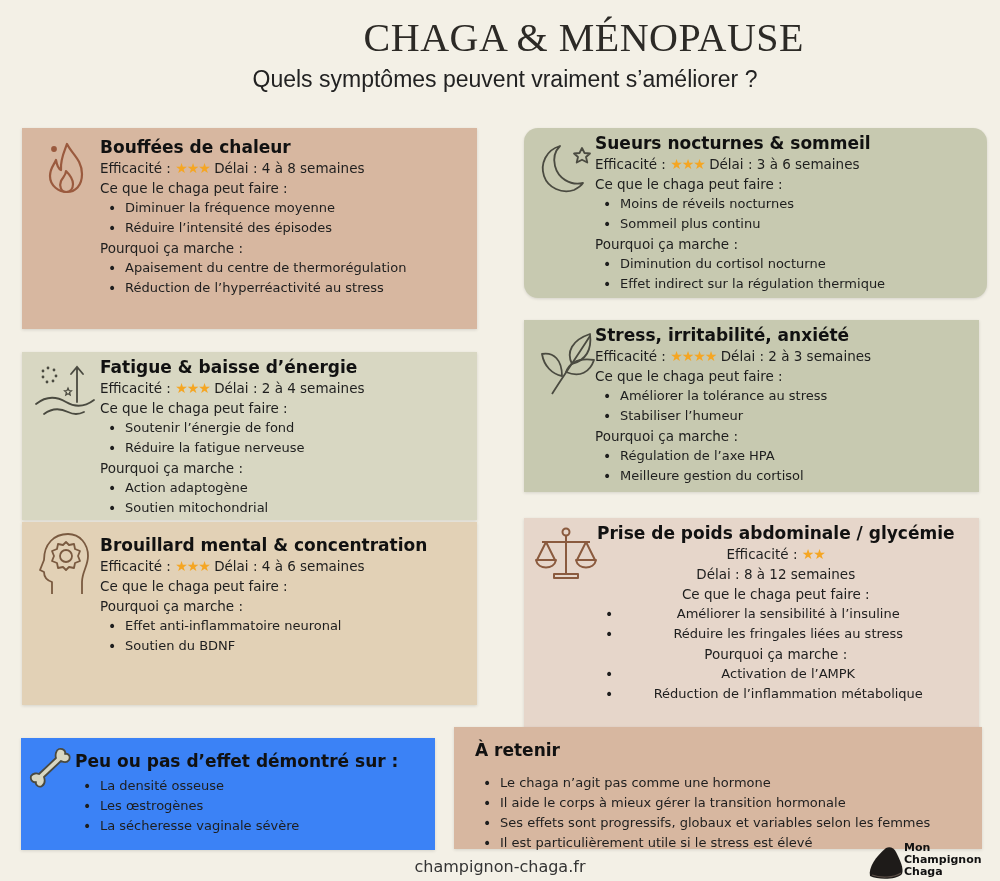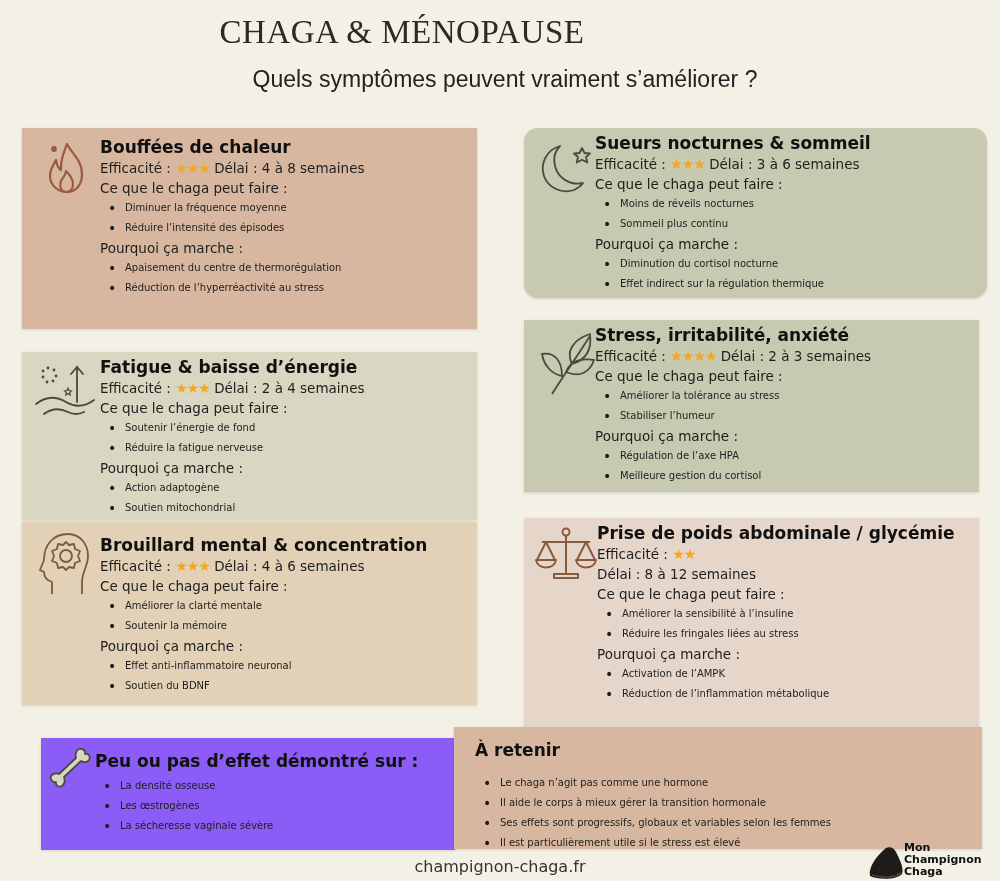--- a/index.html
+++ b/index.html
@@ -3,43 +3,43 @@
 <meta charset="utf-8">
 <style>
   html, body { margin: 0; padding: 0; }
   body {
     width: 1000px; height: 881px; position: relative; overflow: hidden;
     background: #f3f0e6;
     font-family: "DejaVu Sans", sans-serif;
     color: #1a1a1a;
   }
   .title {
-    position: absolute; left: 0; top: 14px; width: 804px; text-align: center;
-    font-family: "Liberation Serif", serif; font-size: 33px; color: #2c2a26;
+    position: absolute; left: 0; top: 14px; width: 804px; text-align: right;
+    font-family: "Liberation Serif", serif; font-size: 40px; color: #2c2a26;
     letter-spacing: 0.5px;
   }
   .subtitle {
     position: absolute; left: 0; top: 66px; width: 1000px; text-align: center;
     font-family: "Liberation Sans", sans-serif; font-size: 23px; color: #222;
     padding-left: 10px; box-sizing: border-box;
   }
   .card {
     position: absolute; box-sizing: border-box;
     box-shadow: 0 1px 3px rgba(0,0,0,0.12);
   }
   .card .icon { position: absolute; }
   .card .content { position: absolute; }
   .card h2 {
     margin: 0; font-size: 17px; font-weight: bold; line-height: 22px; color: #111;
     font-family: "DejaVu Sans", sans-serif;
   }
   .line { font-size: 13.5px; line-height: 20px; color: #1e1e1e; white-space: nowrap; }
   .stars { color: #f5a623; letter-spacing: -1px; font-size: 14px; }
   ul { margin: 0; padding: 0; list-style: none; }
-  ul li { font-size: 10px; line-height: 20px; padding-left: 25px; position: relative; white-space: nowrap; color: #1e1e1e; }
+  ul li { font-size: 13px; line-height: 20px; padding-left: 25px; position: relative; white-space: nowrap; color: #1e1e1e; }
   ul li::before { content: "•"; position: absolute; left: 8px; top: 0; font-size: 14px; }
   .footer-url {
     position: absolute; left: 0; width: 1000px; top: 857px; text-align: center;
     font-size: 16px; color: #333;
   }
   .logo { position: absolute; left: 866px; top: 842px; width: 130px; height: 36px; }
   .logo-text { position: absolute; left: 38px; top: 0; font-size: 11px; font-weight: bold; line-height: 12px; color: #111; }
 </style>
 </head>
 <body>
@@ -158,33 +158,29 @@
     <svg width="52" height="66" viewBox="0 0 52 66" fill="none" stroke="#7a5a40" stroke-width="1.8" stroke-linejoin="round">
       <path d="M14 64 L14 52 C8 50 6 46 6 42 L2 40 L6 30 C6 14 16 4 30 4 C42 4 50 14 50 26 C50 36 44 42 44 52 L44 64"></path>
       <circle cx="28" cy="26" r="6"></circle>
       <path d="M28 12 L31 15 L36 14 L37 19 L42 21 L40 26 L42 31 L37 33 L36 38 L31 37 L28 40 L25 37 L20 38 L19 33 L14 31 L16 26 L14 21 L19 19 L20 14 L25 15 Z"></path>
     </svg>
   </div>
   <div class="content" style="left:78px;top:12px;">
     <h2>Brouillard mental &amp; concentration</h2>
     <div class="line"><span>Efficacité :</span> <span class="stars">★★★</span> <span>Délai : 4 à 6 semaines</span></div>
     <div class="line">Ce que le chaga peut faire :</div>
-    <ul>
-      <li>Améliorer la clarté mentale</li>
-      <li>Soutenir la mémoire</li>
-    </ul>
     <div class="line">Pourquoi ça marche :</div>
     <ul>
       <li>Effet anti-inflammatoire neuronal</li>
       <li>Soutien du BDNF</li>
     </ul>
   </div>
 </div>
 
-<div class="card" style="left:524px;top:518px;width:455px;height:224px;background:#e6d6ca;">
+<div class="card" style="left:524px;top:518px;width:455px;height:224px;background:#e6d6ca;text-align:center;">
   <div class="icon" style="left:10px;top:8px;">
     <svg width="64" height="56" viewBox="0 0 64 56" fill="none" stroke="#8a5a3e" stroke-width="2" stroke-linejoin="round">
       <circle cx="32" cy="6" r="3.5"></circle>
       <path d="M32 10 L32 48 M20 48 L44 48 L44 52 L20 52 Z"></path>
       <path d="M8 16 L56 16"></path>
       <path d="M12 16 L3 34 M12 16 L21 34 M2 34 C4 44 20 44 22 34 Z"></path>
       <path d="M52 16 L43 34 M52 16 L61 34 M42 34 C44 44 60 44 62 34 Z"></path>
     </svg>
   </div>
   <div class="content" style="left:73px;top:4px;">
@@ -197,21 +193,21 @@
       <li>Réduire les fringales liées au stress</li>
     </ul>
     <div class="line">Pourquoi ça marche :</div>
     <ul>
       <li>Activation de l’AMPK</li>
       <li>Réduction de l’inflammation métabolique</li>
     </ul>
   </div>
 </div>
 
-<div class="card" style="left:21px;top:738px;width:414px;height:112px;background:#8b5cf6;margin-left:20px;">
+<div class="card" style="left:21px;top:738px;width:414px;height:112px;background:#3b82f6;">
   <div class="icon" style="left:8px;top:8px;">
     <svg width="42" height="42" viewBox="0 0 42 42" fill="#d8d7c2" stroke="#4a4a40" stroke-width="1.8" stroke-linejoin="round">
       <path d="M30 3 C34 2 37 5 36 8 C39 7 42 10 40 14 C38 17 34 16 32 15 L15 31 C16 34 16 38 13 40 C10 42 6 39 7 36 C4 37 1 34 2 30 C4 27 8 27 10 28 L27 12 C26 9 27 4 30 3 Z"></path>
     </svg>
   </div>
   <div class="content" style="left:54px;top:12px;">
     <h2>Peu ou pas d’effet démontré sur :</h2>
     <ul style="margin-top:4px;">
       <li>La densité osseuse</li>
       <li>Les œstrogènes</li>

